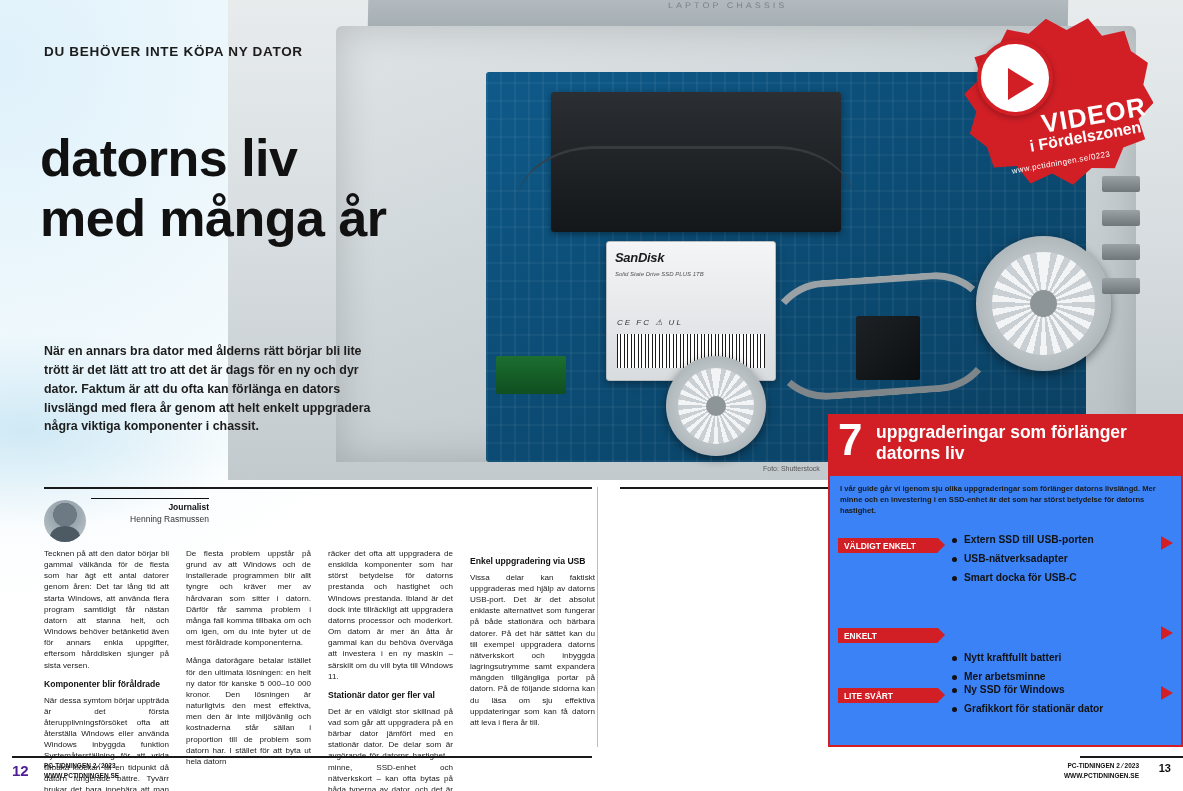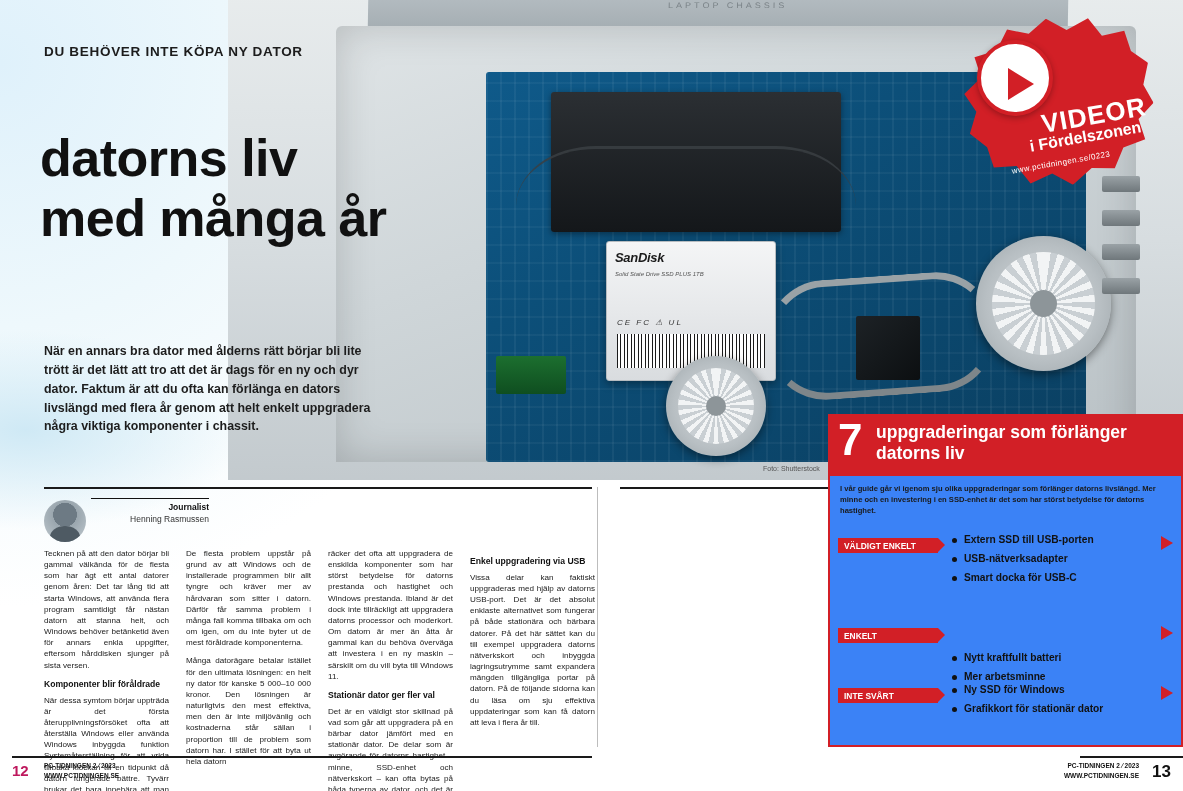--- a/index.html
+++ b/index.html
@@ -305,29 +305,29 @@
   .redarrow{
     position:absolute; right:8px;
     width:0;height:0;border-left:12px solid #d21f26;
     border-top:7px solid transparent;border-bottom:7px solid transparent;
   }
   .ra1{ top:60px; } .ra2{ top:150px; } .ra3{ top:210px; }
 
   
   .folio-left-num{
     position:absolute; left:12px; top:762px;
-    font-size:15px; font-weight:bold; color:#be185d;
+    font-size:15px; font-weight:bold; color:#4c1d95;
   }
   .folio-left-txt{
     position:absolute; left:44px; top:761px;
     font-size:6.5px; font-weight:bold; color:#111; line-height:1.5;
   }
   .folio-right-num{
     position:absolute; right:12px; top:762px;
-    font-size:17px; font-weight:bold; color:#111;
+    font-size:11px; font-weight:bold; color:#111;
   }
   .folio-right-txt{
     position:absolute; right:44px; top:761px; text-align:right;
     font-size:6.5px; font-weight:bold; color:#111; line-height:1.5;
   }
 </style>
 </head>
 <body>
 
 <div class="spread">
@@ -449,21 +449,21 @@
       <span>ENKELT</span>
       <span class="tier-arrow"></span>
     </div>
     <ul class="bullets b2">
       <li>Nytt kraftfullt batteri</li>
       <li>Mer arbetsminne</li>
     </ul>
     <div class="redarrow ra2"></div>
 
     <div class="tier tier3">
-      <span>INTE SVÅRT</span>
+      <span>LITE SVÅRT</span>
       <span class="tier-arrow"></span>
     </div>
     <ul class="bullets b3">
       <li>Ny SSD för Windows</li>
       <li>Grafikkort för stationär dator</li>
     </ul>
     <div class="redarrow ra3"></div>
   </div>
 
   <div class="col c5"></div>

